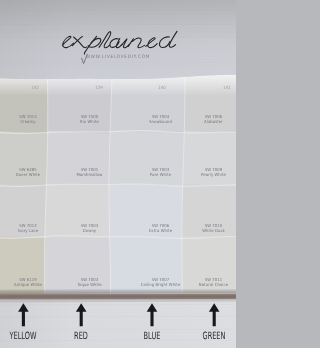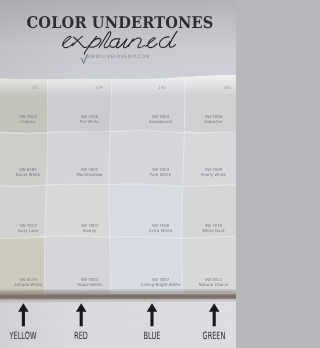--- a/index.html
+++ b/index.html
@@ -169,21 +169,20 @@
         <path d="M47.35 74 L47.42 78 L47.49 82 L47.55 86 L47.61 90 L47.66 94 L47.70 98 L47.73 102 L47.76 106 L47.78 110 L47.78 114 L47.78 118 L47.77 122 L47.74 126 L47.71 130 L47.67 134 L47.61 138 L47.55 142 L47.48 146 L47.39 150 L47.30 154 L47.20 158 L47.09 162 L46.98 166 L46.86 170 L46.74 174 L46.61 178 L46.47 182 L46.34 186 L46.20 190 L46.07 194 L45.93 198 L45.79 202 L45.66 206 L45.53 210 L45.41 214 L45.29 218 L45.18 222 L45.08 226 L44.98 230 L44.89 234 L44.81 238 L44.74 242 L44.68 246 L44.63 250 L44.59 254 L44.56 258 L44.54 262 L44.53 266 L44.53 270 L44.54 274 L44.56 278 L44.59 282 L44.63 286 L44.67 290 L44.73 294" stroke="#ffffff" stroke-width="1.0" fill="none" opacity="0.38"></path>
         <path d="M112.01 74 L111.91 78 L111.80 82 L111.68 86 L111.55 90 L111.42 94 L111.29 98 L111.15 102 L111.00 106 L110.86 110 L110.71 114 L110.56 118 L110.42 122 L110.28 126 L110.14 130 L110.00 134 L109.87 138 L109.75 142 L109.64 146 L109.53 150 L109.43 154 L109.34 158 L109.26 162 L109.19 166 L109.14 170 L109.09 174 L109.06 178 L109.03 182 L109.02 186 L109.02 190 L109.03 194 L109.05 198 L109.08 202 L109.12 206 L109.17 210 L109.22 214 L109.29 218 L109.36 222 L109.43 226 L109.51 230 L109.59 234 L109.68 238 L109.77 242 L109.85 246 L109.94 250 L110.02 254 L110.10 258 L110.18 262 L110.25 266 L110.31 270 L110.37 274 L110.42 278 L110.46 282 L110.49 286 L110.52 290 L110.53 294" stroke="#ffffff" stroke-width="1.0" fill="none" opacity="0.38"></path>
         <path d="M184.87 74 L184.89 78 L184.90 82 L184.90 86 L184.90 90 L184.88 94 L184.85 98 L184.82 102 L184.77 106 L184.72 110 L184.66 114 L184.59 118 L184.51 122 L184.42 126 L184.33 130 L184.22 134 L184.12 138 L184.00 142 L183.89 146 L183.76 150 L183.64 154 L183.52 158 L183.39 162 L183.26 166 L183.14 170 L183.01 174 L182.89 178 L182.77 182 L182.66 186 L182.55 190 L182.44 194 L182.35 198 L182.26 202 L182.18 206 L182.10 210 L182.04 214 L181.98 218 L181.93 222 L181.90 226 L181.87 230 L181.85 234 L181.84 238 L181.84 242 L181.85 246 L181.87 250 L181.89 254 L181.93 258 L181.97 262 L182.01 266 L182.06 270 L182.12 274 L182.18 278 L182.24 282 L182.31 286 L182.37 290 L182.44 294" stroke="#ffffff" stroke-width="1.0" fill="none" opacity="0.38"></path>
         <path d="M-2 77.94 L2 78.15 L6 78.33 L10 78.50 L14 78.63 L18 78.75 L22 78.83 L26 78.90 L30 78.94 L34 78.96 L38 78.96 L42 78.94 L46 78.92 L50 78.88 L54 78.84 L58 78.79 L62 78.74 L66 78.70 L70 78.66 L74 78.63 L78 78.61 L82 78.60 L86 78.60 L90 78.61 L94 78.63 L98 78.66 L102 78.69 L106 78.73 L110 78.77 L114 78.81 L118 78.85 L122 78.88 L126 78.90 L130 78.90 L134 78.89 L138 78.86 L142 78.81 L146 78.73 L150 78.63 L154 78.51 L158 78.36 L162 78.18 L166 77.99 L170 77.77 L174 77.54 L178 77.29 L182 77.03 L186 76.77 L190 76.51 L194 76.24 L198 75.99 L202 75.75 L206 75.53 L210 75.34 L214 75.16 L218 75.02 L222 74.92 L226 74.85 L230 74.82 L234 74.82 L238 74.87 L238 96 L-2 94 Z" fill="url(#sheen)"></path>
         <path d="M-2 289.6 L238 288.6 L238 294.4 L-2 295.4 Z" fill="url(#botshadow)"></path>
       </g>
       <path d="M-2 294.0 L238 293.2 L238 299.2 L-2 300.2 Z" fill="url(#castshadow)"></path>
       <path d="M-2 299.8 L238 298.8 L238 301.4 L-2 302.4 Z" fill="#a8a3a5" opacity="0.42"></path>
     </svg>
 
-  <div class="title">COLOR UNDERTONES</div>
 
   <svg class="layer" width="236" height="348" viewBox="0 0 236 348">
 <g fill="none" stroke="#242426" stroke-width="1.1" stroke-linecap="round" stroke-linejoin="round">
 
 <path d="M62.4 45.2 C64.6 42.8 68.0 39.8 70.2 38.1 C71.6 37.0 70.8 35.9 69.2 36.6 C66.3 37.9 63.2 41.3 62.8 44.4 C62.5 47.0 64.6 48.1 67.1 47.5 C69.4 46.9 71.7 45.2 73.6 43.1"></path>
 
 <path d="M72.4 45.6 C75.6 42.4 79.8 38.4 82.4 36.4"></path>
 <path d="M73.6 37.0 C76.8 39.6 80.2 43.2 82.6 46.2 C83.7 47.5 85.4 48.0 86.9 46.9"></path>
 
 <path d="M96.6 36.4 C92.4 41.6 88.6 46.6 86.2 50.2 C84.4 52.9 84.0 53.8 84.6 54.0"></path>

